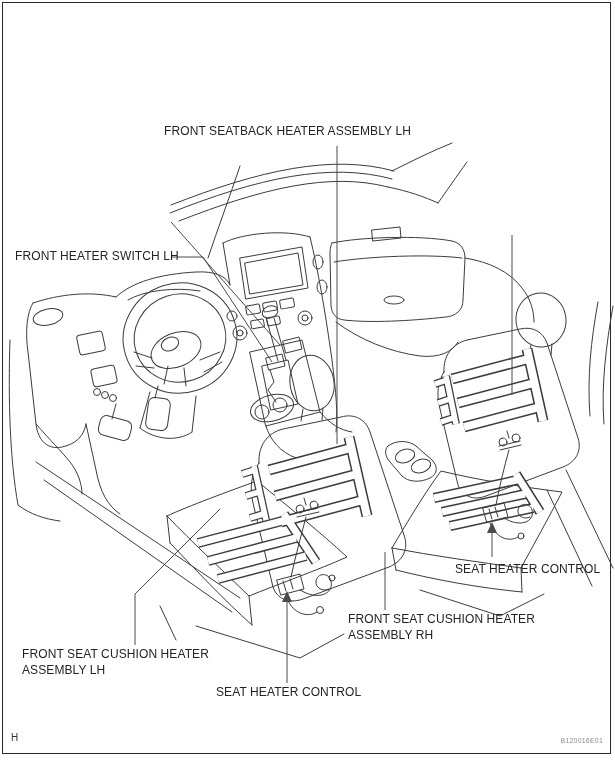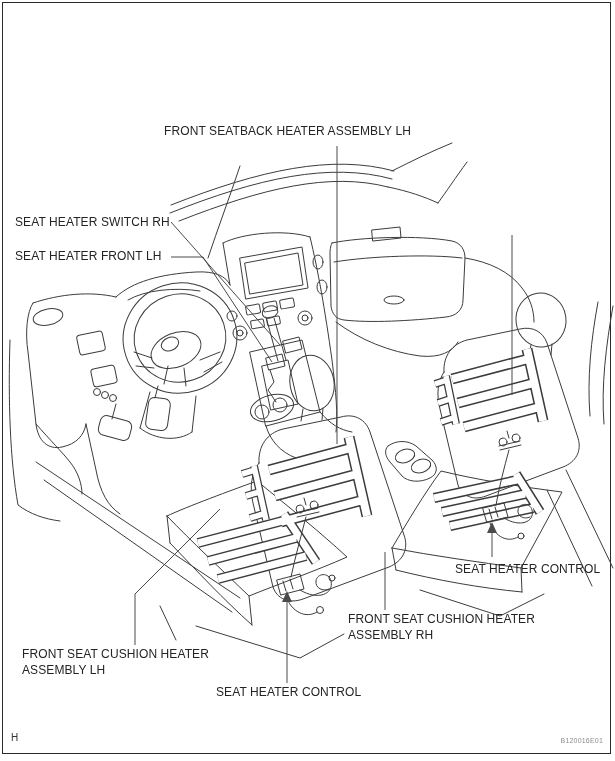--- a/index.html
+++ b/index.html
@@ -229,23 +229,22 @@
       <path d="M385,610 L385,552"></path>
       <path d="M287,683 L287,600"></path>
       <path d="M492,557 L492,531"></path>
       <polygon points="287,591 282,602 292,602" fill="#4a4a4a" stroke="none"></polygon>
       <polygon points="492,522 487,533 497,533" fill="#4a4a4a" stroke="none"></polygon>
     </g>
   </svg>
 
   <div class="callout" style="left:164px;top:123px;">FRONT SEATBACK HEATER ASSEMBLY LH</div>
 
-  <div class="callout" style="left:15px;top:214px;">SEAT HEATER SWITCH RH</div>
-
-  <div class="callout" style="left:15px;top:248px;">SEAT HEATER FRONT LH</div>
+
+  <div class="callout" style="left:15px;top:248px;">FRONT HEATER SWITCH LH</div>
 
 
   <div class="callout" style="left:455px;top:561px;">SEAT HEATER CONTROL</div>
 
   <div class="callout" style="left:348px;top:611px;">FRONT SEAT CUSHION HEATER
 ASSEMBLY RH</div>
 
   <div class="callout" style="left:22px;top:646px;">FRONT SEAT CUSHION HEATER
 ASSEMBLY LH</div>
 

